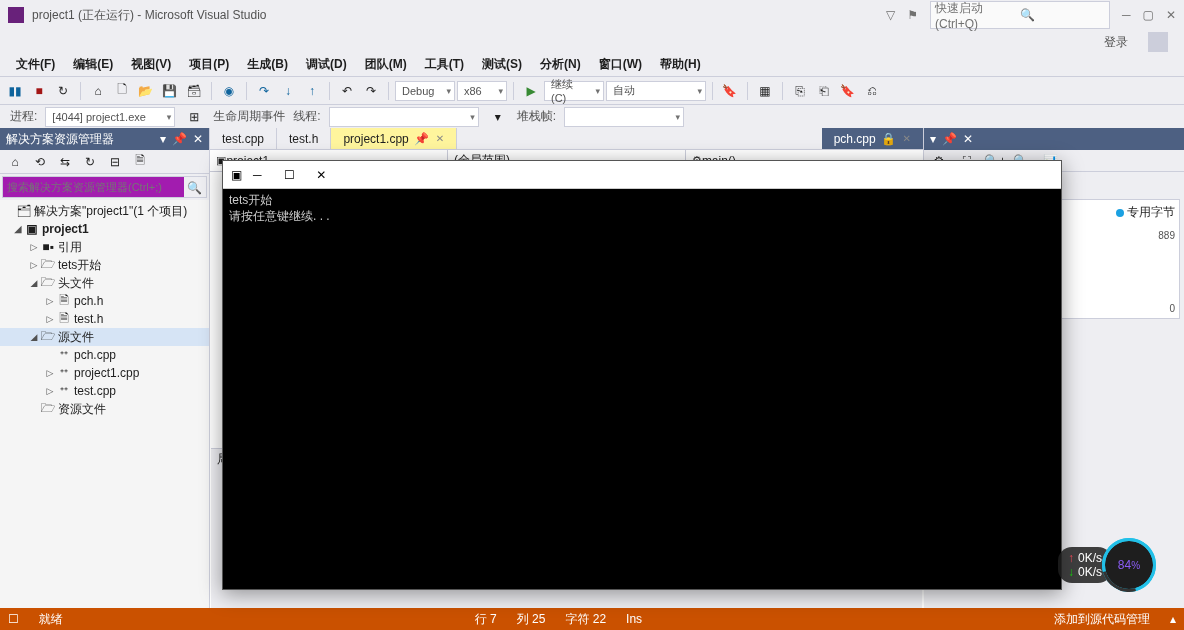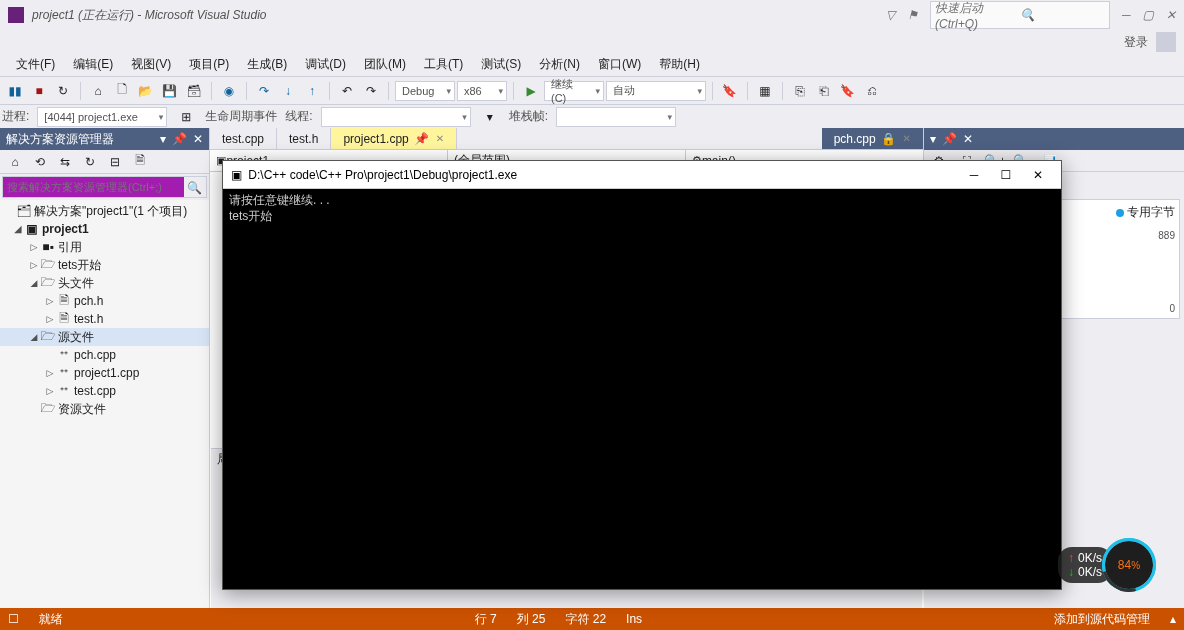--- a/index.html
+++ b/index.html
@@ -1,31 +1,31 @@
 <!DOCTYPE html>
 <html><head>
 <meta charset="utf-8">
 <style>
 * { margin:0; padding:0; box-sizing:border-box; font-family:"Microsoft YaHei","Segoe UI",sans-serif; font-size:12px; }
 body { background:#eeeef2; color:#1e1e1e; width:1184px; height:630px; overflow:hidden; position:relative; }
-.titlebar { height:30px; background:#eeeef2; display:flex; align-items:center; padding:0 8px;font-style:italic; }
+.titlebar { height:30px; background:#eeeef2; display:flex; align-items:center; padding:0 8px; }
 .titlebar .logo { width:16px; height:16px; background:#68217a; margin-right:8px; }
 .titlebar .title { flex:1; color:#525252; }
 .titlebar .icons { display:flex; gap:12px; align-items:center; }
 .titlebar .icons span { color:#717171; cursor:pointer; }
 .search { width:180px; height:28px; border:1px solid #cccedb; background:#fafafa; padding:0 4px; color:#888; display:flex; align-items:center; }
 .search span { flex:1; }
-.menubar { height:22px; background:#eeeef2; display:flex; padding:0 8px; gap:2px; }
+.menubar { height:22px; background:#eeeef2; display:flex; padding:0 8px; gap:2px;font-weight:bold; }
 .menubar .mi { padding:2px 8px; color:#1e1e1e; cursor:pointer; }
 .toolbar { height:28px; background:#eeeef2; border-top:1px solid #cccedb; display:flex; align-items:center; padding:0 4px; gap:2px; }
 .tb-btn { width:22px; height:22px; display:flex; align-items:center; justify-content:center; cursor:pointer; color:#1e1e1e; }
 .tb-sep { width:1px; height:18px; background:#cccedb; margin:0 4px; }
 .tb-combo { height:20px; border:1px solid #cccedb; background:#fff; padding:0 16px 0 6px; font-size:11px; color:#525252; display:flex; align-items:center; position:relative; }
 .tb-combo::after { content:"▾"; position:absolute; right:3px; font-size:9px; color:#717171; }
-.toolbar2 { height:24px; background:#eeeef2; border-top:1px solid #cccedb; display:flex; align-items:center; padding:0 2px; gap:8px; font-size:11px; color:#525252; }
+.toolbar2 { height:24px; background:#eeeef2; border-top:1px solid #cccedb; display:flex; align-items:center; padding:0 10px; gap:8px; font-size:11px; color:#525252; }
 .main { display:flex; height:calc(100% - 30px - 22px - 28px - 24px - 22px); }
 .panel { background:#eeeef2; display:flex; flex-direction:column; }
 .panel-header { height:22px; background:#4d6082; color:#fff; display:flex; align-items:center; padding:0 6px; font-size:11px; }
 .panel-header .title { flex:1; }
 .panel-header .icons { display:flex; gap:6px; }
 .panel-toolbar { height:24px; display:flex; align-items:center; padding:0 4px; gap:3px; border-bottom:1px solid #cccedb; }
 .panel-search { height:22px; display:flex; border:1px solid #cccedb; margin:2px; }
 .panel-search input { flex:1; border:none; padding:0 4px; font-size:11px; outline:none; background:#a21caf; }
 .tree { flex:1; background:#f5f5f5; overflow:auto; padding:2px 0; }
 .tree-item { display:flex; align-items:center; height:18px; padding-left:4px; cursor:pointer; font-size:12px; }
@@ -55,21 +55,21 @@
 .statusbar .spacer { flex:1; }
 .console-window { position:absolute; left:222px; top:160px; width:840px; height:430px; background:#000; border:1px solid #555; box-shadow:0 4px 20px rgba(0,0,0,0.4); z-index:100; }
 .console-title { height:28px; background:#fff; display:flex; align-items:center; padding:0 8px; color:#000; border-bottom:1px solid #ccc; }
 .console-title .ct { flex:1; }
 .console-title .btns { display:flex; gap:2px; }
 .console-title .btns span { width:30px; height:20px; display:flex; align-items:center; justify-content:center; cursor:pointer; }
 .console-body { padding:4px 6px; color:#ccc; font-family:Consolas,monospace; font-size:13px; line-height:1.3; }
 .perf-widget { position:absolute; right:28px; bottom:38px; z-index:200; display:flex; align-items:center; }
 .perf-stats { background:rgba(30,30,30,0.85); border-radius:14px; padding:4px 10px; font-size:10px; color:#fff; margin-right:-10px; }
 .perf-stats div { display:flex; align-items:center; gap:4px; }
-.perf-circle { width:54px; height:54px; border-radius:50%; background:#1e1e1e; border:3px solid #22c0e8; display:flex; align-items:center; justify-content:center; color:#f97316; font-size:16px; position:relative; }
+.perf-circle { width:54px; height:54px; border-radius:50%; background:#1e1e1e; border:3px solid #22c0e8; display:flex; align-items:center; justify-content:center; color:#8b5cf6; font-size:16px; position:relative; }
 .perf-circle::before { content:""; position:absolute; inset:-3px; border-radius:50%; border:3px solid #333; border-top-color:#22c0e8; border-right-color:#22c0e8; border-bottom-color:#22c0e8; transform:rotate(-60deg); }
 .output-panel { position:absolute; left:211px; right:262px; bottom:22px; height:160px; background:#eeeef2; }
 </style>
 </head>
 <body>
 
 <div class="titlebar">
   <div class="logo"></div>
   <div class="title">project1 (正在运行) - Microsoft Visual Studio</div>
   <div class="icons">
@@ -77,21 +77,21 @@
     <span>⚑</span>
     <div class="search">
         <span>快速启动 (Ctrl+Q)</span>
         <span>🔍</span>
       </div>
     <span>─</span>
     <span>▢</span>
     <span>✕</span>
   </div>
 </div>
-<div style="display:flex;justify-content:flex-end;padding:2px 8px;gap:8px;align-items:center;">
+<div style="display:flex;justify-content:flex-end;padding:2px 16px;gap:20px;align-items:center;">
   <span style="color:#525252;">登录</span>
   <span style="width:20px;height:20px;background:#cccedb;display:inline-block;"></span>
 </div>
 
 <div class="menubar">
   <div class="mi">文件(F)</div>
   <div class="mi">编辑(E)</div>
   <div class="mi">视图(V)</div>
   <div class="mi">项目(P)</div>
   <div class="mi">生成(B)</div>
@@ -309,30 +309,29 @@
     <span style="flex:1;"></span>
     <span>▾</span>
     <span>📌</span>
     <span>✕</span>
   </div>
 </div>
 
 <div class="console-window">
   <div class="console-title">
     <span>▣</span>
-    <span class="ct" style="margin-left:6px;">D:\C++ code\C++ Pro\project1\Debug\project1.exe</span>
     <div class="btns">
       <span>─</span>
       <span>☐</span>
       <span>✕</span>
     </div>
   </div>
   <div class="console-body">
+    <div>tets开始</div>
     <div>请按任意键继续. . .</div>
-    <div>tets开始</div>
   </div>
 </div>
 
 <div class="perf-widget">
   <div class="perf-stats">
     <div>
         <span style="color:#e74856;">↑</span>
         <span>0K/s</span>
       </div>
     <div>

